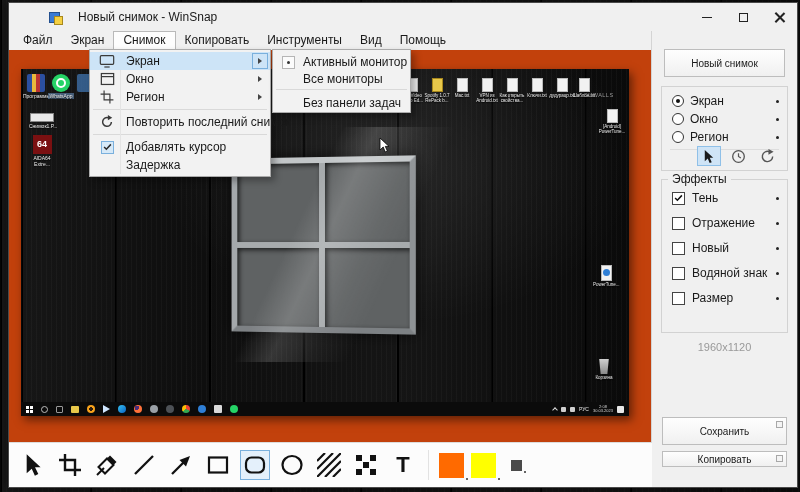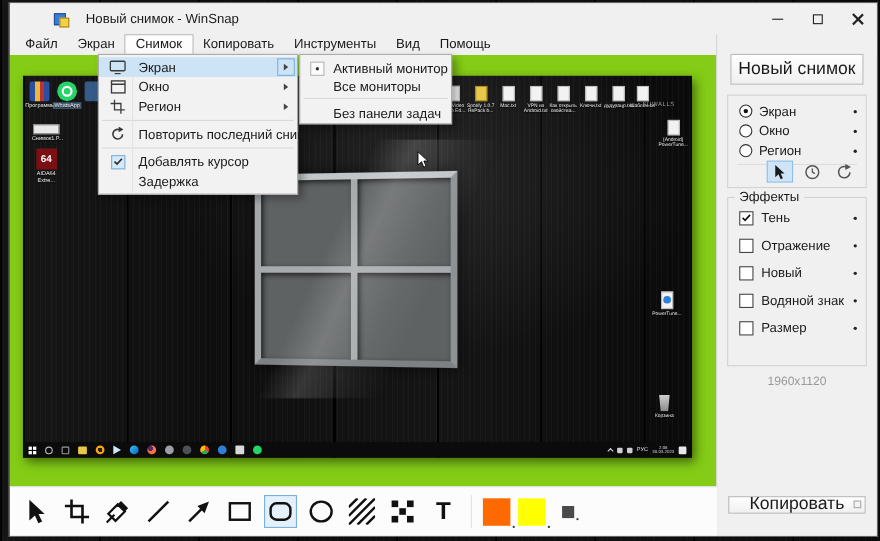--- a/index.html
+++ b/index.html
@@ -24,21 +24,21 @@
   .ic-min{width:10px;height:1px;background:#222}
   .ic-max{width:9px;height:9px;border:1px solid #222}
   .ic-close{position:relative;width:11px;height:11px}
   .ic-close:before,.ic-close:after{content:"";position:absolute;left:5px;top:-1px;width:1.6px;height:13px;background:#222}
   .ic-close:before{transform:rotate(45deg)}.ic-close:after{transform:rotate(-45deg)}
   
   .menubar{height:19px;background:#f0f0f0;display:flex;font-size:12px;color:#1a1a1a;padding-left:5px}
   .mb-item{padding:2px 9px 0}
   .mb-item.active{background:#fdfdfd;border:1px solid #b9b9b9;padding-top:1px}
   
-  .canvas{position:absolute;left:0;top:47px;width:747px;height:394px;background:#84cc16}
+  .canvas{position:absolute;left:0;top:47px;width:747px;height:394px;background:#c2410c}
   .preview{position:absolute;left:12px;top:19px;width:608px;height:347px;overflow:hidden;
     background:
       radial-gradient(ellipse at 62% 28%, rgba(255,255,255,.08), transparent 45%),
       repeating-linear-gradient(90deg, rgba(255,255,255,.03) 0 1px, transparent 1px 5px),
       repeating-linear-gradient(90deg, #000 0 2px, transparent 2px 94px),
       linear-gradient(90deg,#161616,#0e0e0e 30%,#151515 62%,#0a0a0a);
     background-color:#101010;
     box-shadow:3px 4px 9px rgba(0,0,0,.5);
   }
   .wlogo{position:absolute;left:208px;top:88px;width:186px;height:176px;
@@ -107,21 +107,21 @@
   .msep{height:1px;background:#d9d9d9;margin:3px 3px}
   .mcheck{width:13px;height:13px;border:1px solid #7ab0dd;background:#d6e9f8;display:flex;align-items:center;justify-content:center}
   #submenu{left:263px;top:46px;width:139px}
   .srow{height:17px;display:flex;align-items:flex-end;padding-left:5px}
   .srow .slot{width:20px;display:flex;justify-content:center;flex:none}
   .srow .mlabel{margin-left:5px;white-space:nowrap}
   .bulletbox{width:13px;height:13px;border:1px solid #b5b5b5;background:#fbfbfb;display:flex;align-items:center;justify-content:center}
   .bdot{width:3px;height:3px;background:#333;border-radius:50%}
   
   .rpanel{position:absolute;right:0;top:28px;width:146px;bottom:0;background:#f0f0f0;border-left:1px solid #d4d4d4;font-size:12px;color:#1a1a1a}
-  .btn{position:absolute;background:linear-gradient(#fefefe,#f0f0f0);border:1px solid #bdbdbd;display:flex;align-items:center;justify-content:center;font-size:16px}
+  .btn{position:absolute;background:linear-gradient(#fefefe,#f0f0f0);border:1px solid #bdbdbd;display:flex;align-items:center;justify-content:center;font-size:10px}
   #btn-new{left:12px;right:12px;top:18px;height:28px}
   .group{position:absolute;left:9px;right:9px;border:1px solid #d2d2d2}
   #grp-mode{top:55px;height:85px}
   .prow{position:absolute;left:10px;right:8px;height:16px;display:flex;align-items:center}
   .prow .optdot{margin-left:auto;width:3px;height:3px;background:#222;border-radius:50%}
   .radio{width:12px;height:12px;border:1px solid #333;border-radius:50%;background:#fff;margin-right:6px;position:relative;flex:none}
   .radio.sel:after{content:"";position:absolute;inset:3px;background:#111;border-radius:50%}
   .sepline{position:absolute;left:8px;right:8px;top:62px;height:1px;background:#ddd}
   .iconbtns{position:absolute;right:8px;bottom:4px;display:flex;gap:5px}
   .ibtn{width:24px;height:20px;display:flex;align-items:center;justify-content:center}
@@ -442,20 +442,24 @@
       </div>
       <div class="prow" style="top:110px">
         <span class="cbox"></span>
         <span>Размер</span>
         <span class="optdot"></span>
       </div>
     </div>
 
     <div class="dims">1960x1120</div>
 
+    <div class="btn" id="btn-save">
+      <span>Сохранить</span>
+      <span class="corner"></span>
+    </div>
     <div class="btn" id="btn-copy">
       <span>Копировать</span>
       <span class="corner"></span>
     </div>
   </div>
 
   <div class="toolbar">
     <span class="tool">
       <svg width="18" height="24" viewBox="0 0 14 19">
           <path d="M2 1 L2 16 L6 12.4 L8.5 18 L11.2 16.7 L8.6 11.3 L13 11.3 Z" fill="#111"></path>

